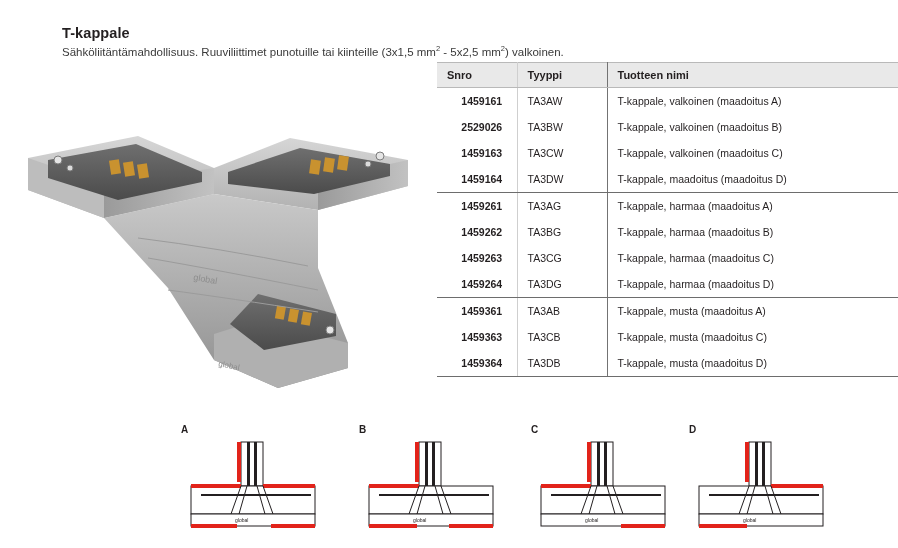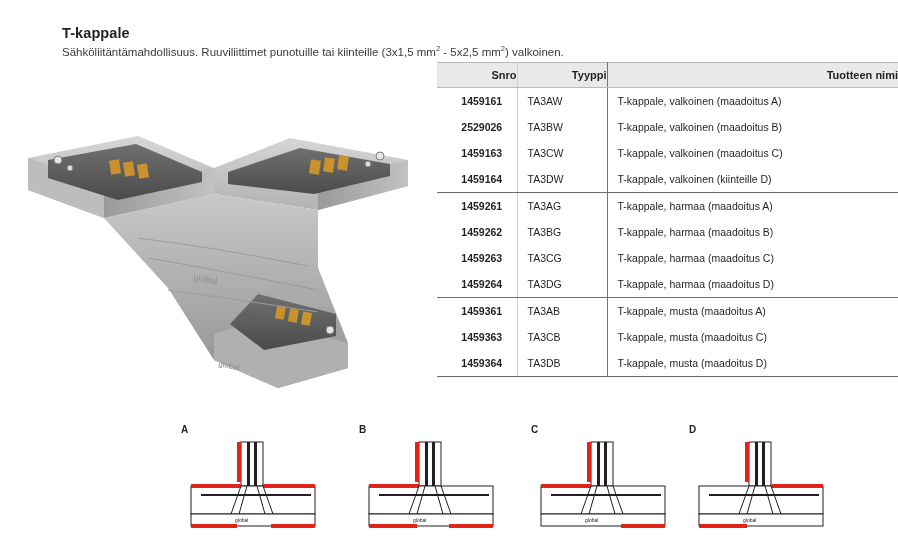--- a/index.html
+++ b/index.html
@@ -59,21 +59,21 @@
     top: 62px;
     width: 461px;
   }
   table.parts {
     border-collapse: collapse;
     width: 461px;
     font-size: 10.5px;
   }
   table.parts th {
     background: #e9e9e9;
-    text-align: right;
+    text-align: left;
     font-weight: bold;
     font-size: 11px;
     padding: 6px 0 6px 10px;
     color: #231f20;
     border-bottom: 1px solid #b9b9b9;
   }
   table.parts td {
     padding: 7px 0 7px 10px;
     color: #231f20;
     vertical-align: middle;
@@ -227,21 +227,21 @@
             <td class="c3cell">T-kappale, valkoinen (maadoitus B)</td>
           </tr>
           <tr>
             <td class="snro">1459163</td>
             <td class="c2cell">TA3CW</td>
             <td class="c3cell">T-kappale, valkoinen (maadoitus C)</td>
           </tr>
           <tr class="group-end">
             <td class="snro">1459164</td>
             <td class="c2cell">TA3DW</td>
-            <td class="c3cell">T-kappale, valkoinen (kiinteille D)</td>
+            <td class="c3cell">T-kappale, maadoitus (maadoitus D)</td>
           </tr>
           <tr>
             <td class="snro">1459261</td>
             <td class="c2cell">TA3AG</td>
             <td class="c3cell">T-kappale, harmaa (maadoitus A)</td>
           </tr>
           <tr>
             <td class="snro">1459262</td>
             <td class="c2cell">TA3BG</td>
             <td class="c3cell">T-kappale, harmaa (maadoitus B)</td>

